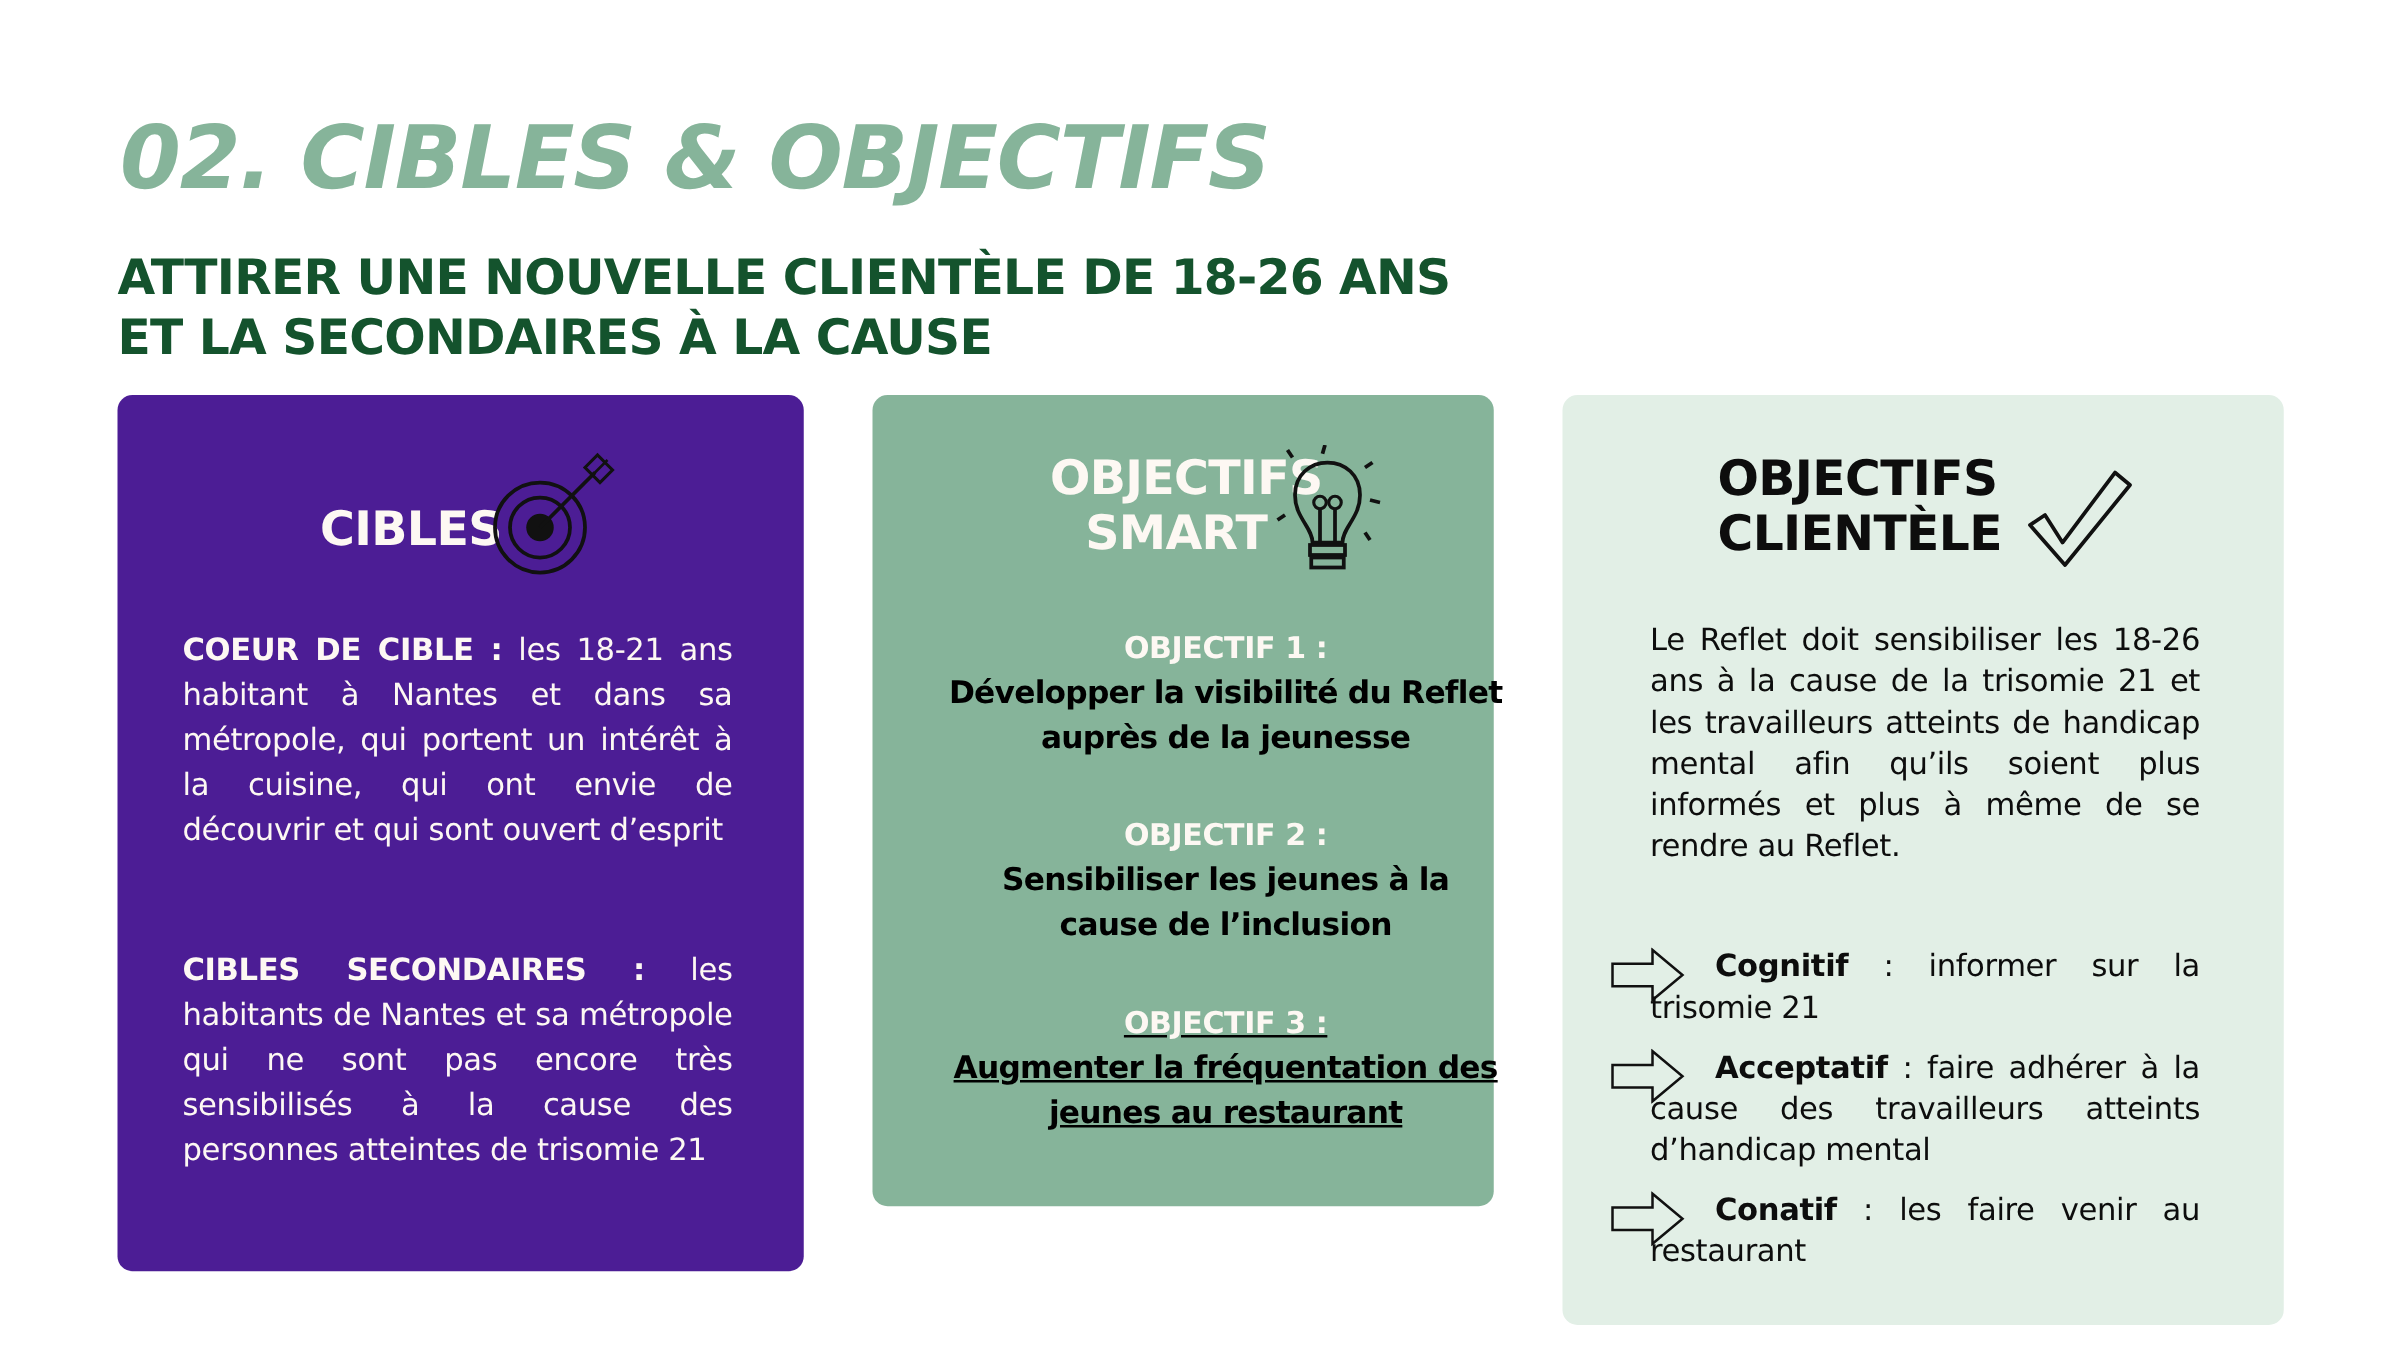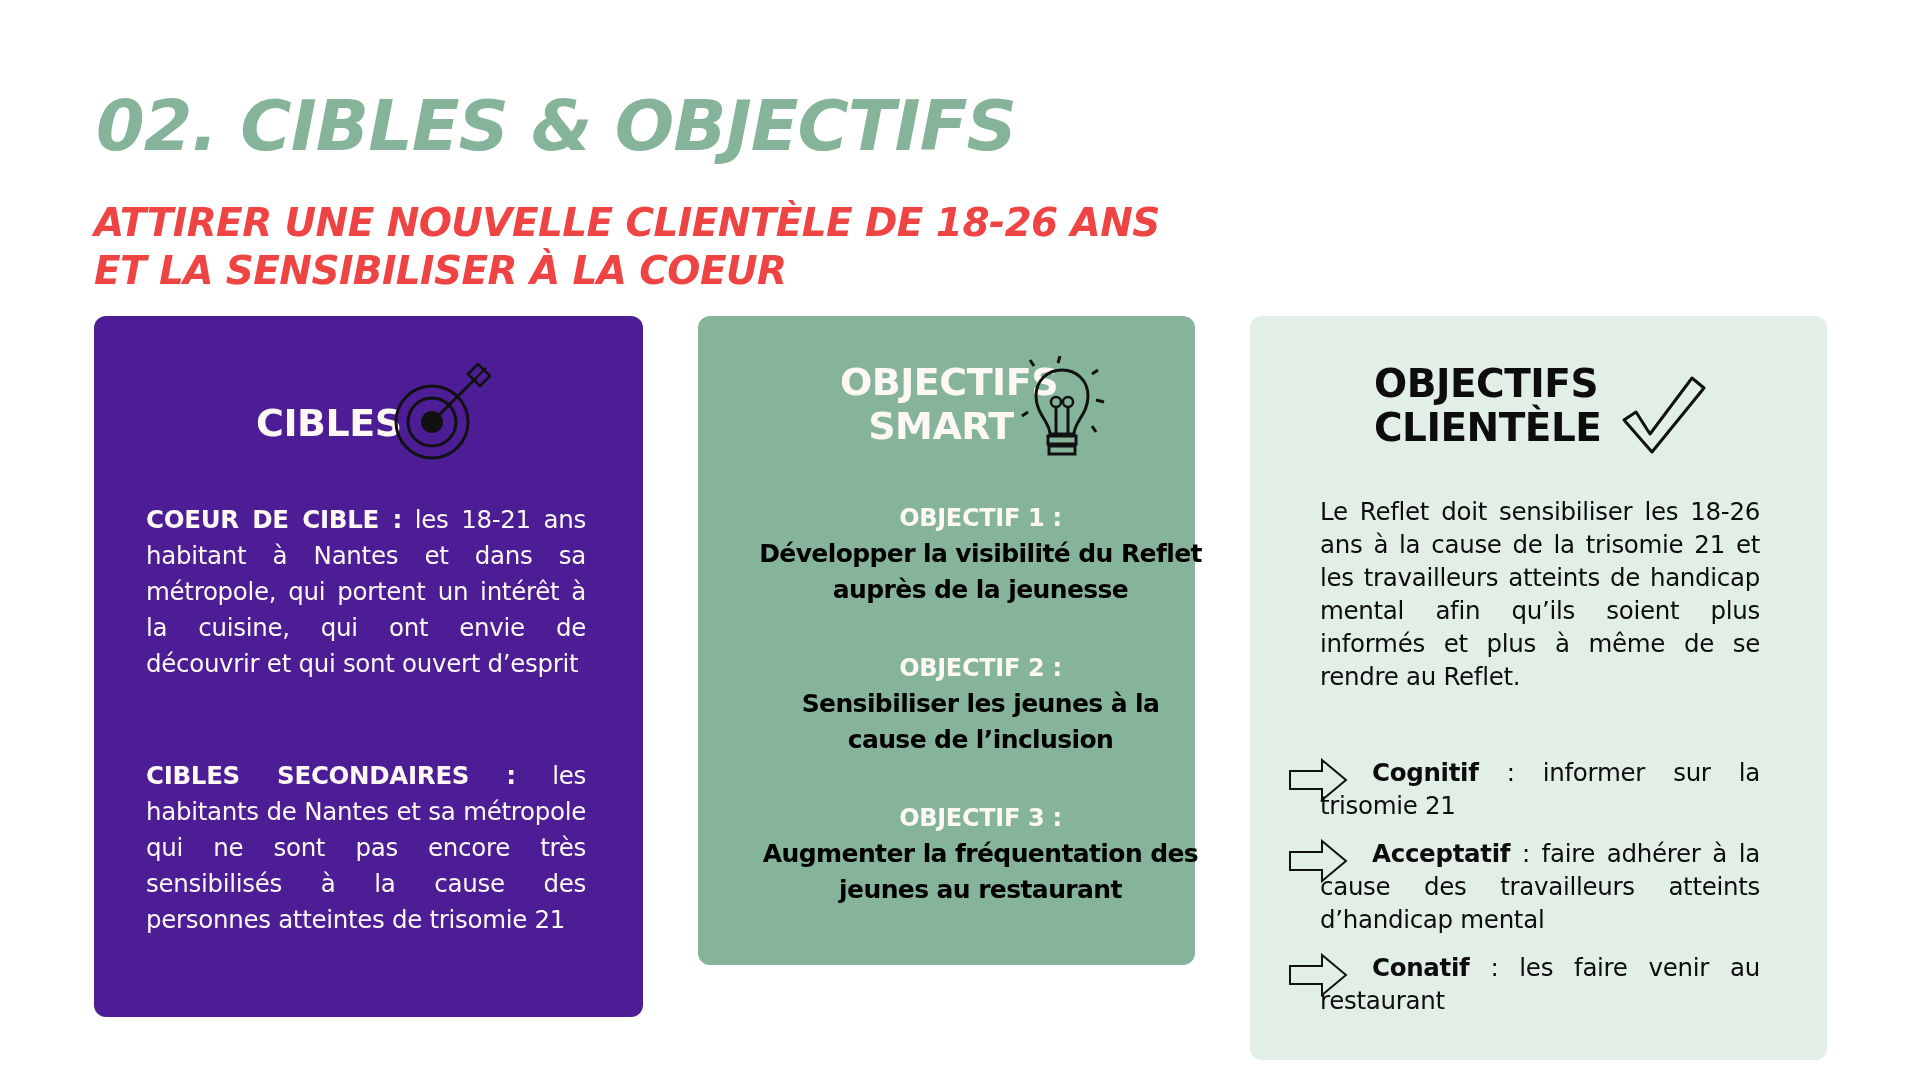--- a/index.html
+++ b/index.html
@@ -9,21 +9,21 @@
     .title {
       position: absolute; left: 96px; top: 84px;
       font-family: "DejaVu Sans", sans-serif; font-weight: bold;
       font-size: 70px; line-height: 84px; letter-spacing: -1px;
       color: #86b49a; white-space: nowrap; font-style: italic;
     }
     .subtitle {
       position: absolute; left: 94px; top: 199px;
       font-family: "DejaVu Sans", sans-serif; font-weight: bold;
       font-size: 39px; line-height: 48px; letter-spacing: -0.6px;
-      color: #ef4444; white-space: nowrap; font-style: italic;
+      color: #14532d; white-space: nowrap;
     }
 
     .card { position: absolute; border-radius: 12px; }
     .card-cibles { left: 94px; top: 316px; width: 549px; height: 701px; background: #4c1d95; }
     .card-smart { left: 698px; top: 316px; width: 497px; height: 649px; background: #86b49a; }
     .card-generaux { left: 1250px; top: 316px; width: 577px; height: 744px; background: #e2efe6; }
 
     .card-heading {
       position: absolute; font-family: "DejaVu Sans", sans-serif; font-weight: bold;
       white-space: nowrap; text-align: center;
@@ -47,21 +47,21 @@
     .cibles-block-2 { top: 442px; }
 
     .objectif {
       position: absolute; left: 12px; width: 541px; text-align: center;
       font-family: "DejaVu Sans", sans-serif; font-weight: bold;
     }
     .objectif .obj-label { display: block; color: #fdf8f3; font-size: 24px; line-height: 36px; letter-spacing: -0.3px; }
     .objectif .obj-text { display: block; color: #000000; font-size: 25px; line-height: 36px; letter-spacing: -0.6px; padding: 0 22px; }
     .obj-1 { top: 184px; }
     .obj-2 { top: 334px; }
-    .obj-3 { top: 484px; }
+    .obj-3 { top: 484px; text-decoration: underline; }
 
     .gen-text { left: 70px; width: 440px; color: #0d0d0d; font-size: 24.5px; line-height: 33px; letter-spacing: -0.3px; }
     .gen-intro { top: 179px; }
 
     .gen-item { position: absolute; left: 0; width: 577px; }
     .gen-item .arrow { position: absolute; left: 38px; top: 2px; width: 62px; height: 44px; }
     .gen-item .gen-item-text {
       position: absolute; left: 70px; width: 440px;
       font-family: "DejaVu Sans", sans-serif; color: #0d0d0d;
       font-size: 24.5px; line-height: 33px; letter-spacing: -0.3px;
@@ -71,21 +71,21 @@
     .gen-item-1 { top: 440px; }
     .gen-item-2 { top: 521px; }
     .gen-item-3 { top: 635px; }
   </style>
 </head>
 <body>
 
 <h1 class="title">02. CIBLES &amp; OBJECTIFS</h1>
 <div class="subtitle">
   <div>ATTIRER UNE NOUVELLE CLIENTÈLE DE 18-26 ANS</div>
-  <div>ET LA SENSIBILISER À LA COEUR</div>
+  <div>ET LA SECONDAIRES À LA CAUSE</div>
 </div>
 
 <section class="card card-cibles">
   <div class="card-heading h-cibles">CIBLES</div>
   <svg class="icon icon-target" viewBox="0 0 110 110">
     <circle cx="42" cy="62" r="36" fill="none" stroke="#111" stroke-width="3"></circle>
     <circle cx="42" cy="62" r="24" fill="none" stroke="#111" stroke-width="3"></circle>
     <circle cx="42" cy="62" r="11" fill="#111"></circle>
     <line x1="42" y1="62" x2="86" y2="18" stroke="#111" stroke-width="3"></line>
     <path d="M78 14 L88 4 L96 12 L100 16 L90 26 Z" fill="none" stroke="#111" stroke-width="2.5"></path>

